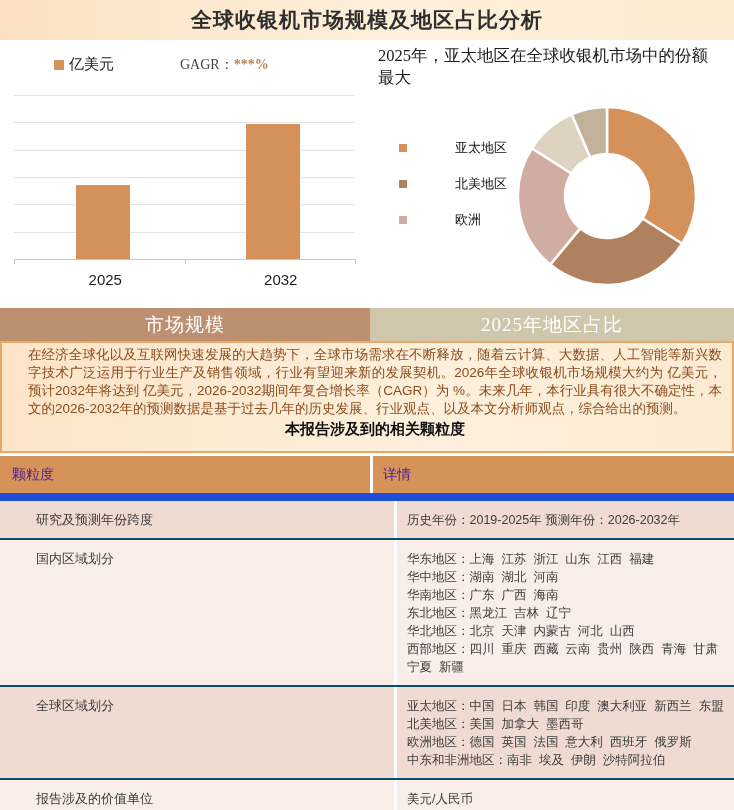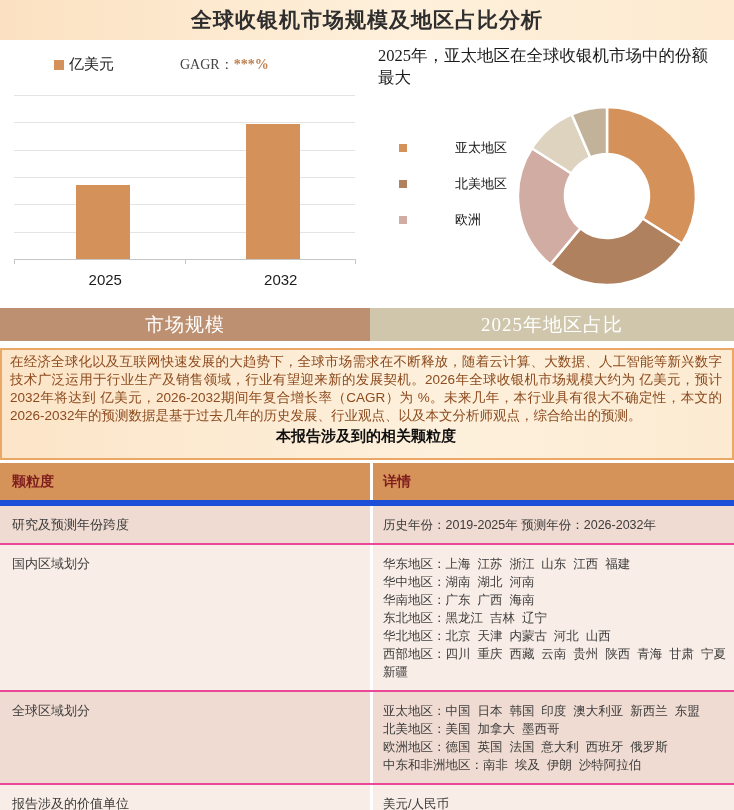--- a/index.html
+++ b/index.html
@@ -36,32 +36,32 @@
   .donut-svg{position:absolute;left:149px;top:65px;}
 
   
   .tabs{display:flex;height:33px;}
   .tab{color:#fff;display:flex;align-items:center;justify-content:center;font-size:19px;cursor:pointer;
     font-family:"Liberation Serif","DejaVu Serif",serif;letter-spacing:1px;}
   .tab-left{width:370px;background:#BC9070;}
   .tab-right{flex:1;background:#CFC6AC;}
 
   
-  .summary{box-sizing:border-box;margin-top:7px;height:112px;border:2px solid #EBA766;
+  .summary{box-sizing:border-box;height:112px;border:2px solid #EBA766;
     background:linear-gradient(90deg,#FCE5C8 0%,#FDF0DC 60%,#FCEBD2 100%);
-    padding:3px 10px 0 8px;overflow:hidden;}
+    padding:3px 10px 0 26px;overflow:hidden;}
   .summary p{margin:0;font-size:13.5px;line-height:18px;color:#8C4A1D;text-align:justify;}
   .summary h3{margin:2px 0 0 0;text-align:center;font-size:15px;font-weight:bold;color:#101010;}
 
   
   .rpt-table{margin-top:3px;font-size:13px;color:#3C3C3C;}
-  .thead{display:flex;background:#D5935A;color:#7f1d1d;font-weight:bold;font-size:14px;height:37px;border-bottom:6px solid #1d4ed8;}
+  .thead{display:flex;background:#D5935A;color:#4c1d95;font-weight:normal;font-size:14px;height:37px;border-bottom:8px solid #1d4ed8;}
   .th1{box-sizing:border-box;width:370px;display:flex;align-items:center;padding-left:12px;}
   .th2{flex:1;display:flex;align-items:center;padding-left:10px;border-left:3px solid #fff;}
-  .trow{display:flex;border-bottom:2px solid #ec4899;}
+  .trow{display:flex;border-bottom:2px solid #0c4a6e;padding-left:24px;}
   .trow.odd{background:#EFDBD1;}
   .trow.even{background:#F8EDE7;}
   .td1{box-sizing:border-box;width:370px;padding:10px 8px 9px 12px;}
   .td2{flex:1;box-sizing:border-box;padding:10px 4px 9px 10px;border-left:3px solid #fff;
     font-size:12.5px;line-height:18px;}
   .detail-line{white-space:pre-wrap;}
 </style>
 </head>
 <body>
 

